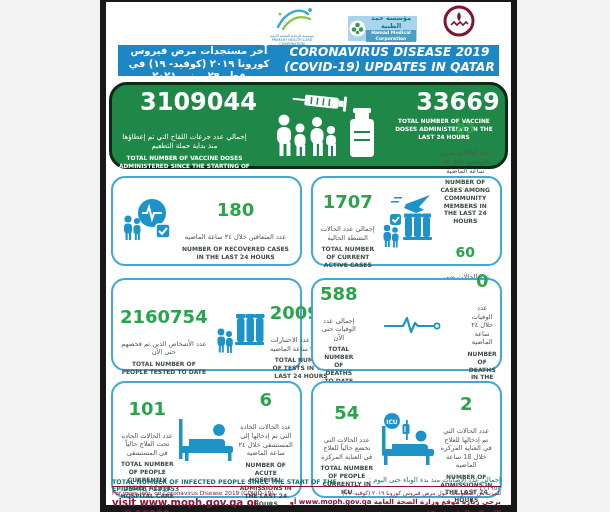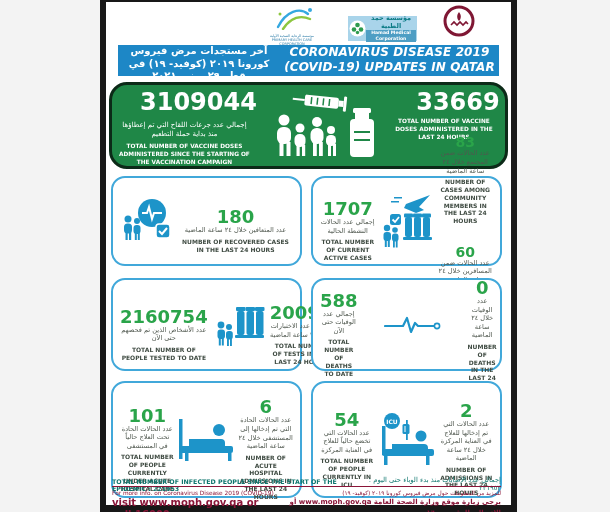--- a/index.html
+++ b/index.html
@@ -25,33 +25,33 @@
   .banner{top:43px;left:12px;width:381px;height:31px;background:#1d87c6;color:#fff;
           display:flex;flex-direction:row;justify-content:center;text-align:center;}
   .banner-ar{font-size:10px;font-weight:bold;direction:rtl;line-height:1.25;}
   .banner-en{font-size:12px;font-weight:bold;letter-spacing:.1px;line-height:1.25;font-style:italic;}
 
   
   .vax{top:80px;left:3px;width:399px;height:87px;background:#1f8747;border:3px solid #0c2a18;
        border-radius:18px;display:flex;color:#fff;}
   .v-col{flex:1;text-align:center;padding-top:5px;}
   .v-num{font-size:24px;font-weight:bold;line-height:1;padding-left:28px;}
-  .v-ar{font-size:7px;direction:rtl;margin-top:7px;line-height:1.3;padding:0 8px;}
+  .v-ar{font-size:7px;direction:rtl;margin-top:19px;line-height:1.3;padding:0 8px;}
   .v-en{font-size:5.8px;font-weight:bold;margin-top:4px;line-height:1.35;padding:0 6px;}
   .v-center{flex:0 0 126px;display:flex;align-items:center;justify-content:center;}
 
   
   .card{border:2px solid #41a8da;border-radius:14px;background:#fff;display:flex;
         align-items:center;padding:4px 5px;}
   .c1{left:5px;width:191px;} .c2{left:205px;width:191px;}
   .r1{top:174px;height:90px;} .r2{top:276px;height:93px;gap:24px;} .r3{top:379px;height:117px;}
   .s-col{flex:1;text-align:center;padding:0 2px;}
   .s-num{color:#2aa44a;font-size:18px;font-weight:bold;line-height:1;margin-top:20px;}
   .s-num.small{font-size:14px;}
-  .s-ar{font-size:6.6px;color:#50584f;direction:rtl;margin-top:0;line-height:1.3;}
+  .s-ar{font-size:6.6px;color:#50584f;direction:rtl;margin-top:14px;line-height:1.3;}
   .s-en{font-size:6px;color:#3f4b42;font-weight:bold;margin-top:3px;line-height:1.3;}
   .s-icon{flex:0 0 58px;display:flex;align-items:center;justify-content:center;}
   .card.col{flex-direction:column;align-items:stretch;padding:4px 5px 3px;}
   .c-main{display:flex;align-items:center;flex:1;}
   .c-note{border-top:1px solid #bcd9ec;display:flex;justify-content:space-between;
           align-items:center;padding-top:2px;margin-top:1px;}
   .note-en{font-size:5.4px;color:#3f4b42;font-weight:bold;text-align:left;line-height:1.3;}
   .note-en b{color:#1d94c9;}
   .note-ar{font-size:5.6px;color:#50584f;direction:rtl;text-align:right;line-height:1.3;}
   .sub{margin-bottom:4px;}
@@ -339,21 +339,21 @@
         <rect x="6" y="14" width="3.5" height="29"></rect>
         <circle cx="45" cy="24" r="5.5"></circle>
         <path d="M16 32 h32 a4 4 0 0 1 4 4 v2 h-36 z"></path>
         <rect x="6" y="37" width="52" height="7" rx="2"></rect>
         <rect x="8" y="44" width="3.5" height="9"></rect>
             <rect x="50" y="44" width="3.5" height="9"></rect>
       </svg>
     </div>
     <div class="s-col">
       <div class="s-num">2</div>
-      <div class="s-ar">عدد الحالات التي تم إدخالها للعلاج في العناية المركزة خلال ٢٤ ساعة الماضية</div>
+      <div class="s-ar">عدد الحالات التي تم إدخالها للعلاج في العناية المركزة خلال 18 ساعة الماضية</div>
       <div class="s-en">NUMBER OF ADMISSIONS IN THE LAST 24 HOURS</div>
     </div>
   </div>
 
   <div class="abs f1">
     <div class="f1-en">TOTAL NUMBER OF INFECTED PEOPLE SINCE THE START OF THE EPIDEMIC : 221953</div>
     <div class="f1-ar">إجمالي عدد الإصابات منذ بدء الوباء حتى اليوم : ٢٢١٩٥٣</div>
   </div>
   <div class="abs rule"></div>
   <div class="abs f2">

